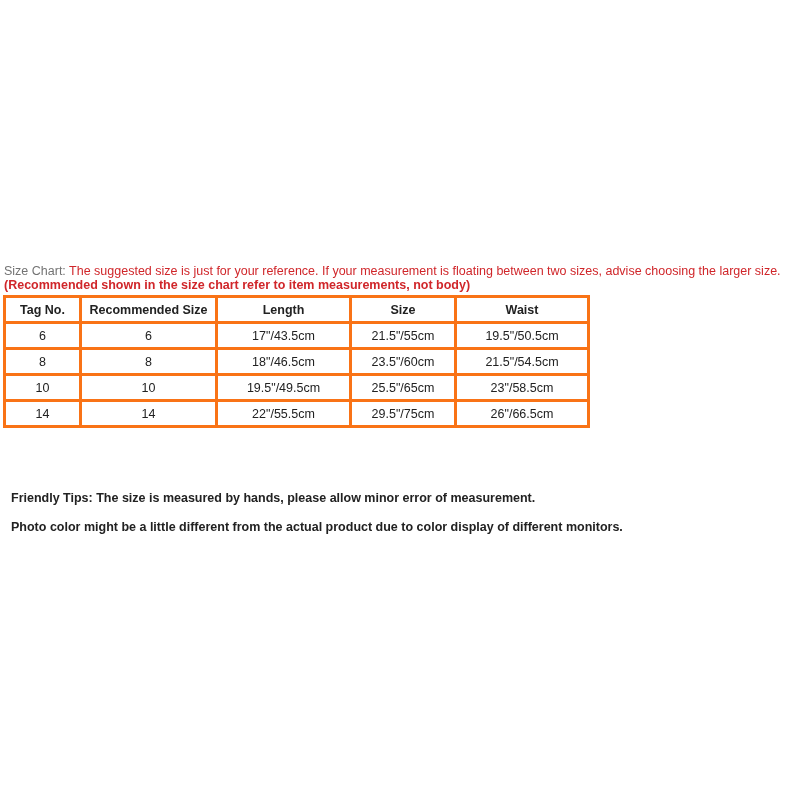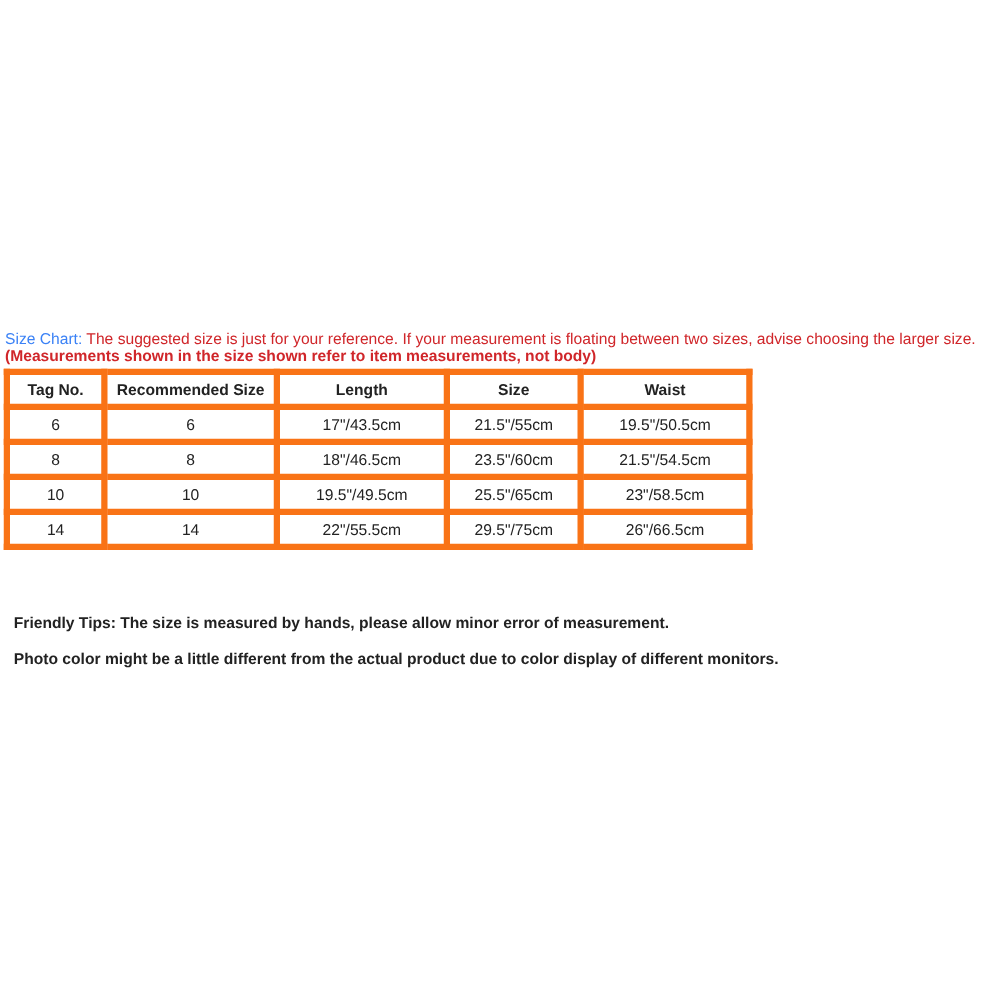--- a/index.html
+++ b/index.html
@@ -1,36 +1,36 @@
 <!DOCTYPE html>
 <html><head>
   <meta charset="utf-8">
   <style>
     html, body { margin: 0; padding: 0; background: #ffffff; }
     body { width: 800px; height: 800px; position: relative; overflow: hidden;
            font-family: "Liberation Sans", sans-serif; color: #222; }
     .intro { position: absolute; left: 4px; top: 264px; width: 792px;
              font-size: 12.5px; line-height: 14px; }
-    .intro .lead { color: #3b82f6; text-align: right; }
+    .intro .lead { color: #737373; text-align: right; }
     .intro .red { color: #d0262a; }
     .intro .redb { color: #d0262a; font-weight: bold; }
     table.size { position: absolute; left: 3px; top: 295px; border-collapse: collapse;
                  font-size: 12.5px; }
-    table.size td, table.size th { border: 5px solid #f97316; text-align: center;
+    table.size td, table.size th { border: 3px solid #f97316; text-align: center;
                  height: 23px; padding: 0; color: #222; }
     table.size th { font-weight: bold; }
     .c0 { width: 73px; } .c1 { width: 133px; } .c2 { width: 131px; }
     .c3 { width: 102px; } .c4 { width: 130px; }
     .tip { position: absolute; left: 11px; font-size: 12.5px; font-weight: bold; color: #222; }
   </style>
 </head>
 <body>
 
 <div class="intro">
-  <span class="lead">Size Chart</span><span class="lead">: </span><span class="red">The suggested size is just for your reference. If your measurement is floating between two sizes, advise choosing the larger size. </span><span class="redb">(Measurements shown in the size shown refer to item measurements, not body)</span>
+  <span class="lead">Size Chart</span><span class="lead">: </span><span class="red">The suggested size is just for your reference. If your measurement is floating between two sizes, advise choosing the larger size. </span><span class="redb">(Recommended shown in the size chart refer to item measurements, not body)</span>
 </div>
 
 <table class="size">
   <thead>
     <tr>
       <th class="c0">Tag No.</th>
       <th class="c1">Recommended Size</th>
       <th class="c2">Length</th>
       <th class="c3">Size</th>
       <th class="c4">Waist</th>

